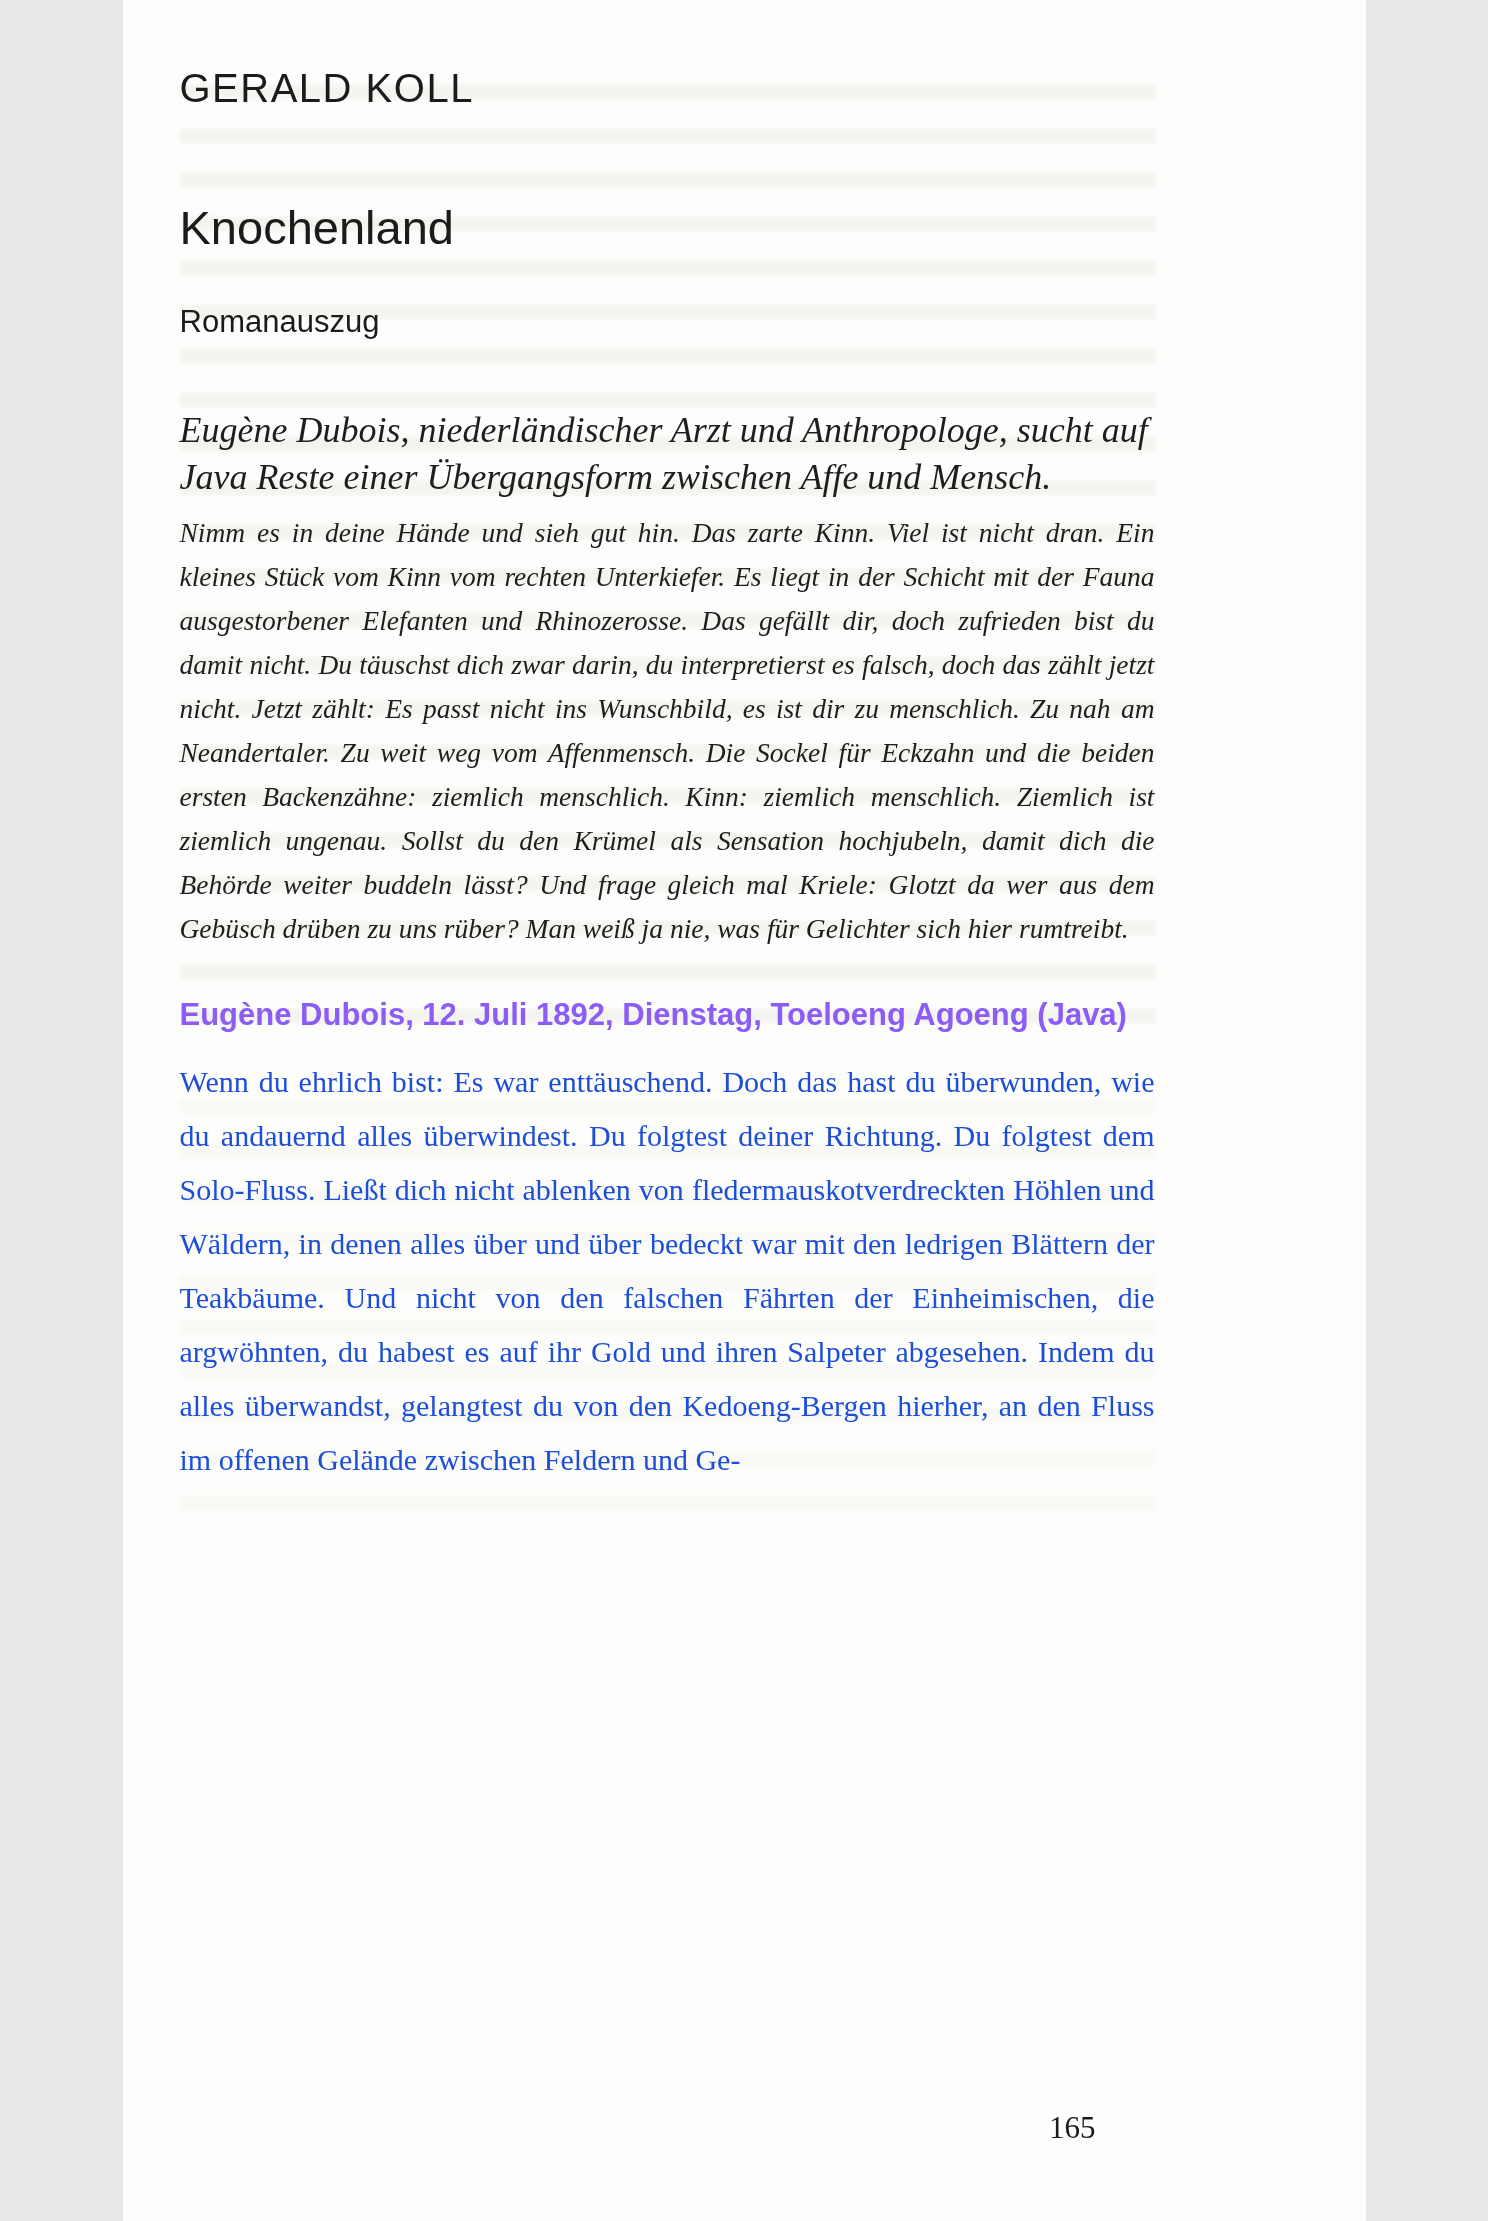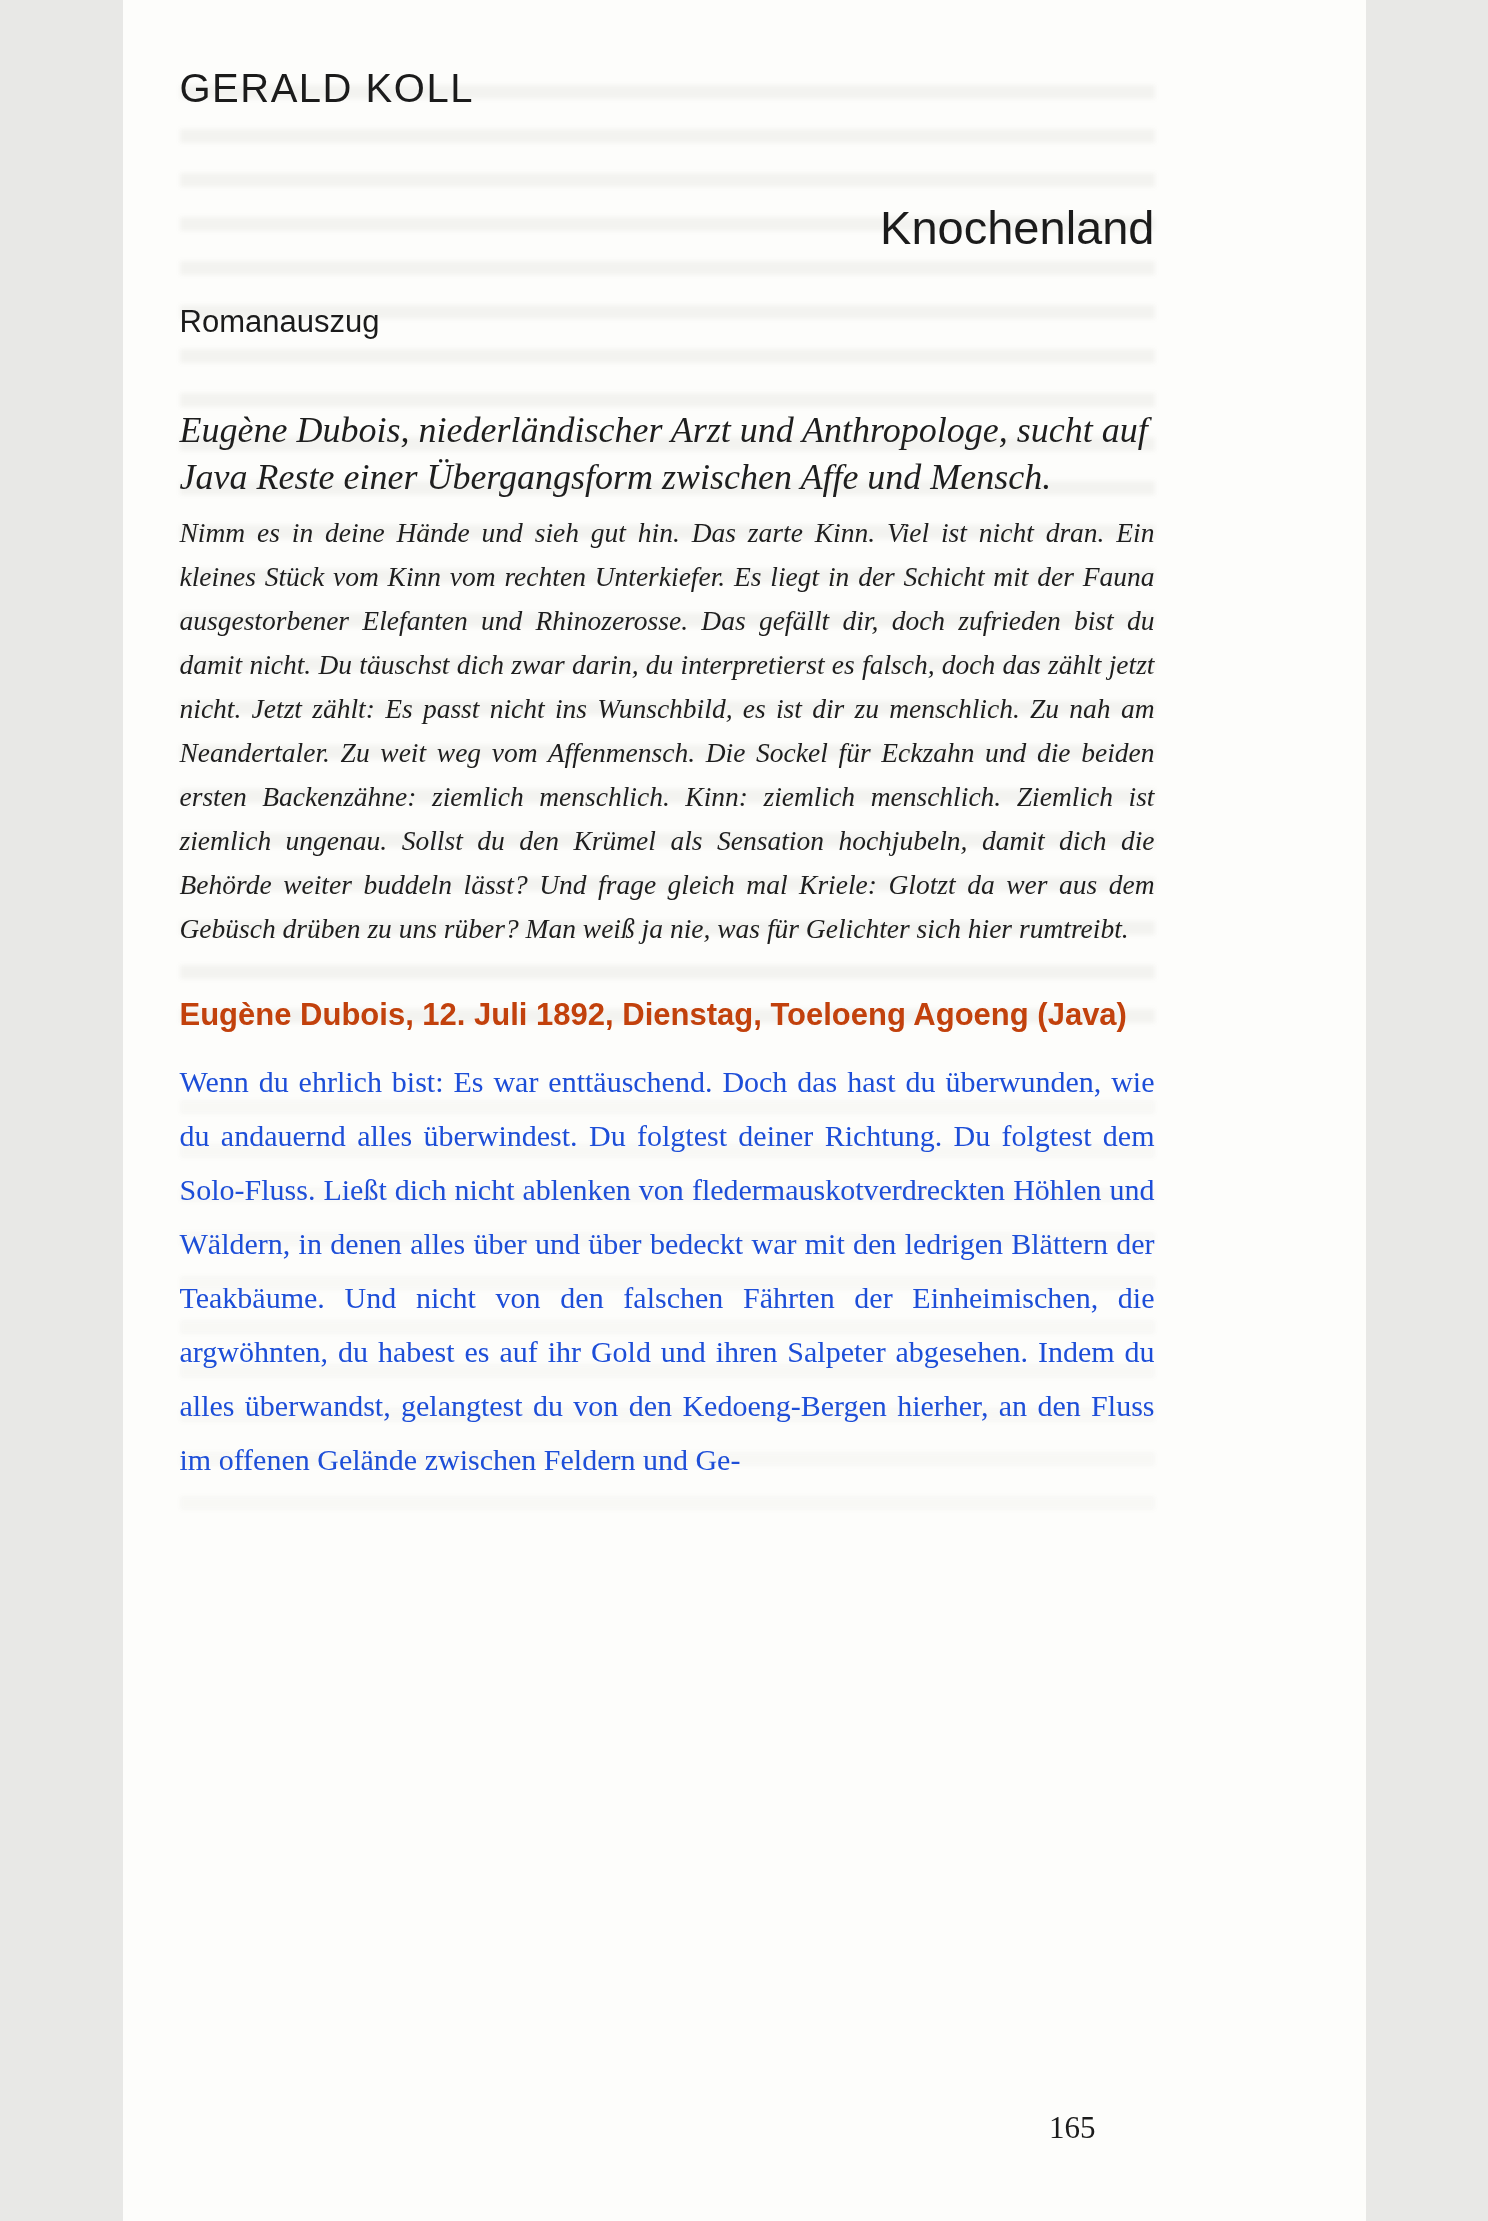--- a/index.html
+++ b/index.html
@@ -52,21 +52,20 @@
     line-height: 48px;
     color: #1b1b1b;
   }
   .title {
     margin: 88px 0 0 0;
     font-family: "Liberation Sans", "DejaVu Sans", sans-serif;
     font-size: 47px;
     font-weight: 400;
     line-height: 56px;
     color: #1b1b1b;
-    text-align: right;
   }
   .subtitle {
     margin: 46px 0 5px 0;
     font-family: "Liberation Sans", "DejaVu Sans", sans-serif;
     font-size: 31px;
     font-weight: 400;
     line-height: 40px;
     color: #1b1b1b;
   }
   .lede {
@@ -91,21 +90,21 @@
     text-align: justify;
     hyphens: none;
     color: #1e1e1e;
   }
   .section-heading-sans {
     margin: 42px 0 0 0;
     font-family: "Liberation Sans", "DejaVu Sans", sans-serif;
     font-size: 31px;
     font-weight: 600;
     line-height: 44px;
-    color: #c2410c;
+    color: #8b5cf6;
   }
   .body-serif {
     margin: 18px 0 0 0;
     font-size: 30px;
     line-height: 54px;
     text-align: justify;
     hyphens: none;
     color: #1d4ed8;
   }
   .page-number {

